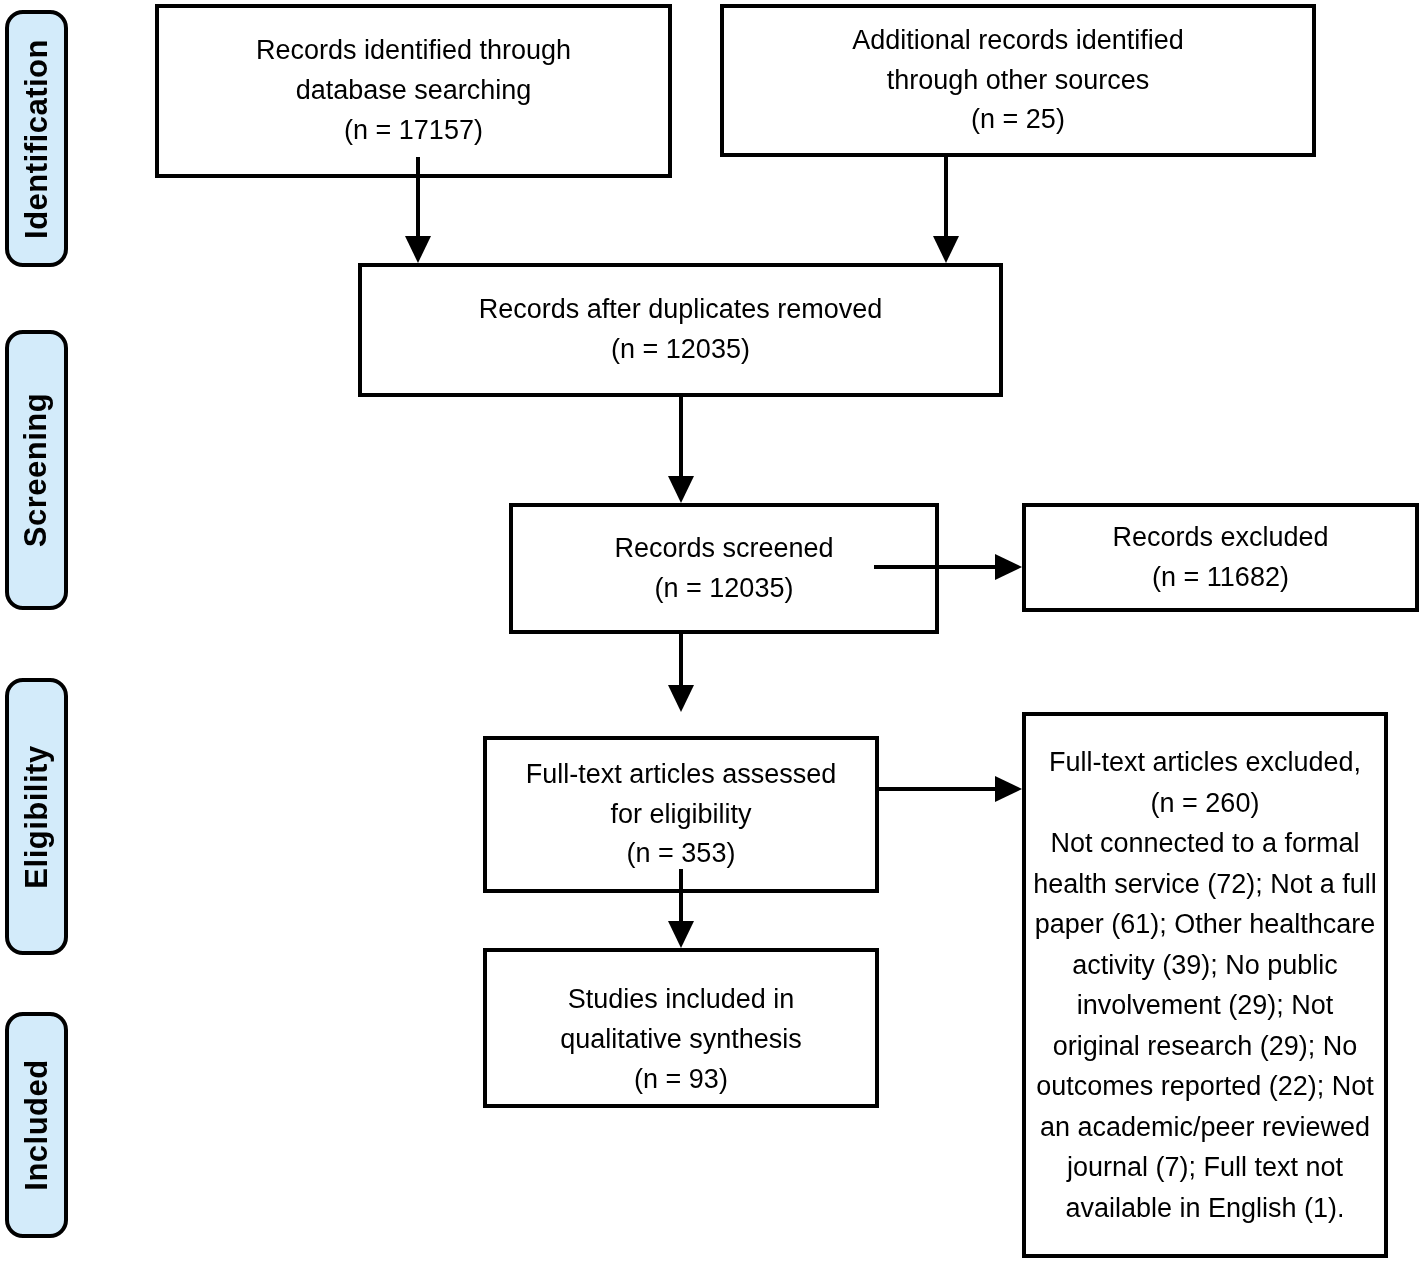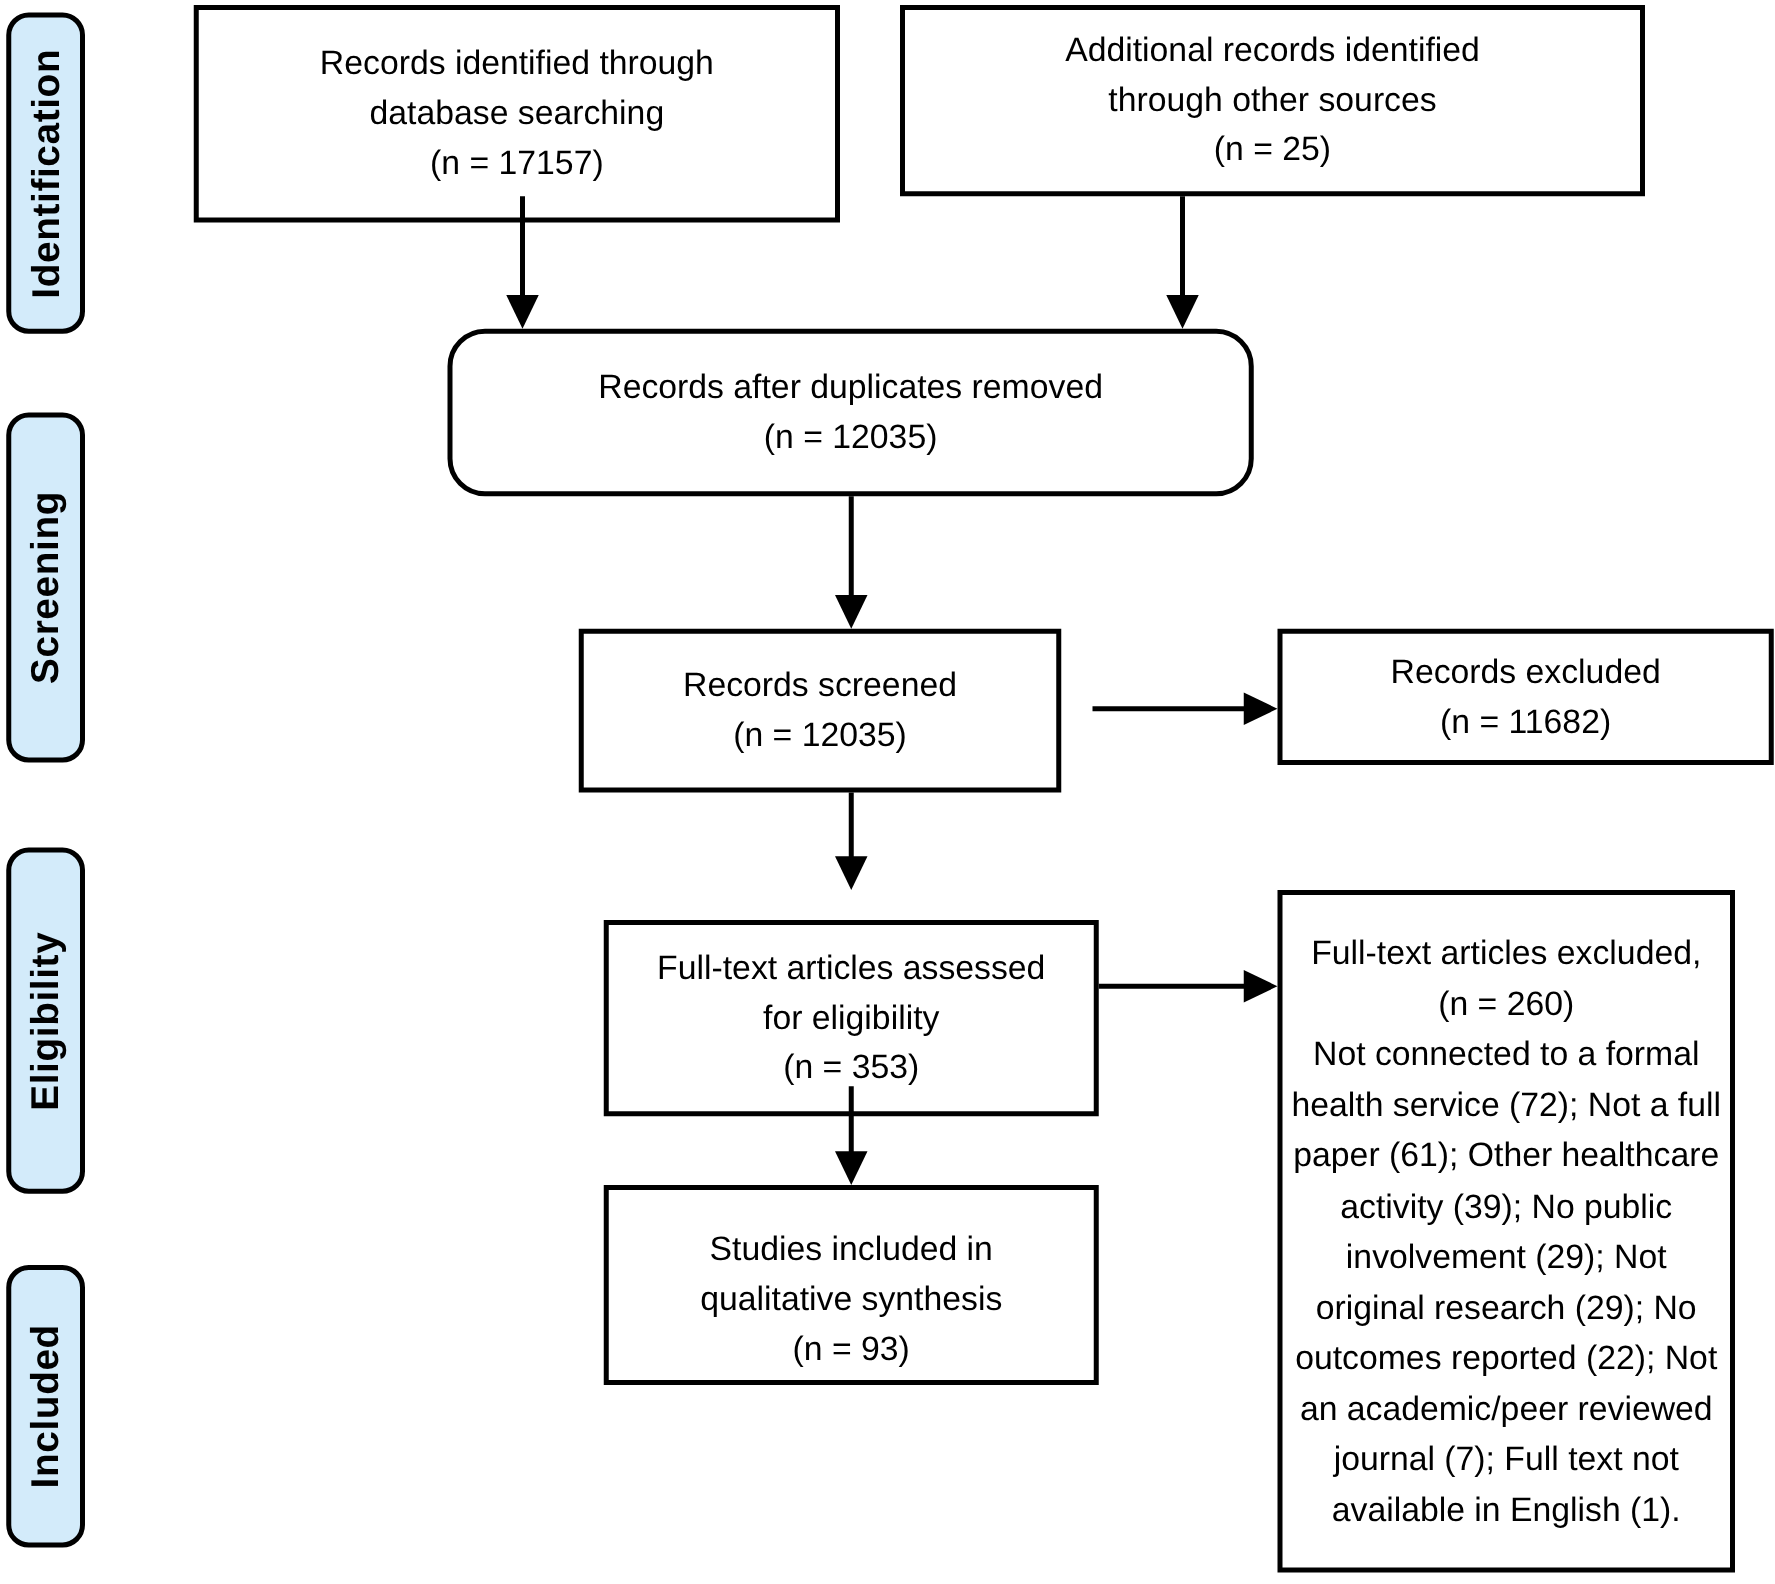--- a/index.html
+++ b/index.html
@@ -50,22 +50,22 @@
     line-height: 1.48;
     padding: 4px 10px;
   }
   .fbox.big .btext {
     font-size: 27px;
     line-height: 1.5;
     padding: 8px 6px;
   }
   #box-records-identified   { left: 127px;  top: 4px;    width: 517px; height: 174px; margin-left: 28px; }
   #box-additional-records   { left: 720px;  top: 4px;    width: 596px; height: 153px; }
-  #box-after-duplicates     { left: 358px;  top: 263px;  width: 645px; height: 134px; border-radius: 30px; }
-  #box-records-screened     { left: 463px;  top: 503px;  width: 386px; height: 131px; }
+  #box-after-duplicates     { left: 358px;  top: 263px;  width: 645px; height: 134px; }
+  #box-records-screened     { left: 509px;  top: 503px;  width: 430px; height: 131px; }
   #box-records-excluded     { left: 1022px; top: 503px;  width: 397px; height: 109px; }
   #box-fulltext-assessed    { left: 483px;  top: 712px;  width: 396px; height: 157px; margin-top: 24px; }
   #box-fulltext-excluded    { left: 1022px; top: 712px;  width: 366px; height: 546px; }
   #box-studies-included     { left: 483px;  top: 948px;  width: 396px; height: 160px; align-items: flex-end; }
 
   #stage-identification { left: 5px; top: 10px;   width: 63px; height: 257px; }
   #stage-screening      { left: 5px; top: 330px;  width: 63px; height: 280px; }
   #stage-eligibility    { left: 5px; top: 678px;  width: 63px; height: 277px; }
   #stage-included       { left: 5px; top: 1012px; width: 63px; height: 226px; }
 

